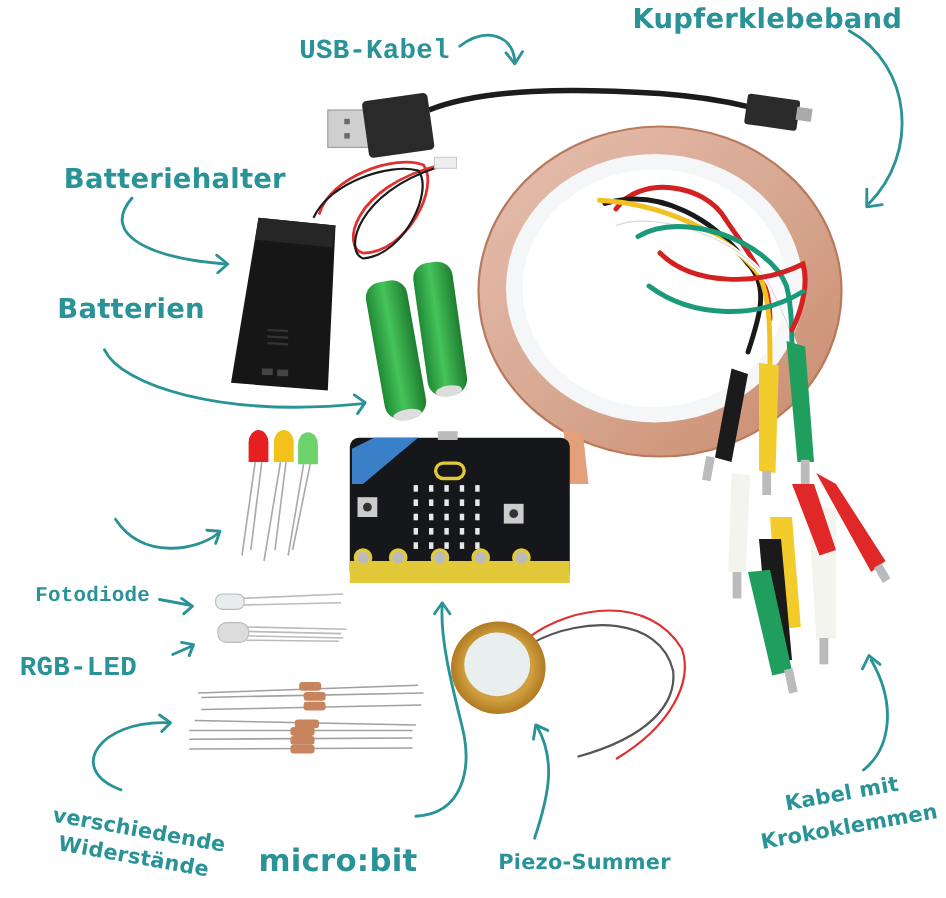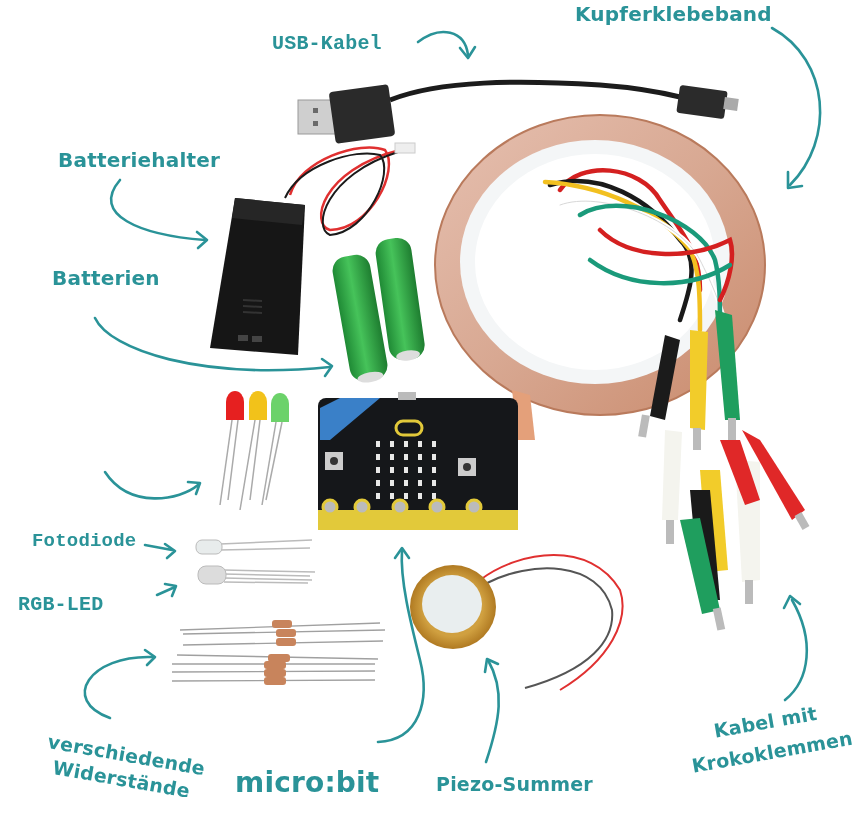--- a/index.html
+++ b/index.html
@@ -1,21 +1,21 @@
 <!DOCTYPE html>
 <html><head>
 <meta charset="utf-8">
 <style>
   html,body{margin:0;padding:0;background:#fff;}
   body{width:860px;height:816px;position:relative;overflow:hidden;font-family:"DejaVu Sans",sans-serif;}
   #stage{position:absolute;left:0;top:0;width:860px;height:816px;}
   svg.art{position:absolute;left:0;top:0;}
   .lbl{position:absolute;color:#2a9398;font-family:"DejaVu Sans",sans-serif;font-weight:bold;white-space:nowrap;letter-spacing:0.2px;}
   .lbl.sm{font-size:19px;}
-  .lbl.md{font-size:20px;}
+  .lbl.md{font-size:25px;}
   .lbl.lg{font-size:28px;margin-top:44px;}
 </style>
 </head>
 <body>
 
 <div id="stage">
 
 <svg class="art" width="860" height="816" viewBox="0 0 860 816">
   <defs>
     <linearGradient id="copperG" x1="0" y1="0" x2="1" y2="1">
@@ -233,17 +233,17 @@
 
 <span class="lbl md" style="left:272px;top:32px;font-family:Liberation Mono, monospace;">USB-Kabel</span>
 <span class="lbl md" style="left:575px;top:2px;">Kupferklebeband</span>
 <span class="lbl md" style="left:58px;top:148px;text-align:center;">Batteriehalter</span>
 <span class="lbl md" style="left:52px;top:266px;text-align:right;">Batterien</span>
 <span class="lbl sm" style="left:32px;top:530px;font-family:Liberation Mono, monospace;">Fotodiode</span>
 <span class="lbl md" style="left:18px;top:593px;font-family:Liberation Mono, monospace;">RGB-LED</span>
 <span class="lbl sm" style="left:50px;top:730px;transform:rotate(10deg);transform-origin:left top;">verschiedende</span>
 <span class="lbl sm" style="left:55px;top:756px;transform:rotate(10deg);transform-origin:left top;">Widerstände</span>
 <span class="lbl lg" style="left:235px;top:722px;">micro:bit</span>
-<span class="lbl sm" style="left:436px;top:773px;">Piezo-Summer</span>
+<span class="lbl sm" style="left:453px;top:773px;">Piezo-Summer</span>
 <span class="lbl sm" style="left:712px;top:720px;transform:rotate(-10deg);transform-origin:left top;">Kabel mit</span>
 <span class="lbl sm" style="left:690px;top:755px;transform:rotate(-10deg);transform-origin:left top;">Krokoklemmen</span>
 
 </div>
 
 </body></html>

